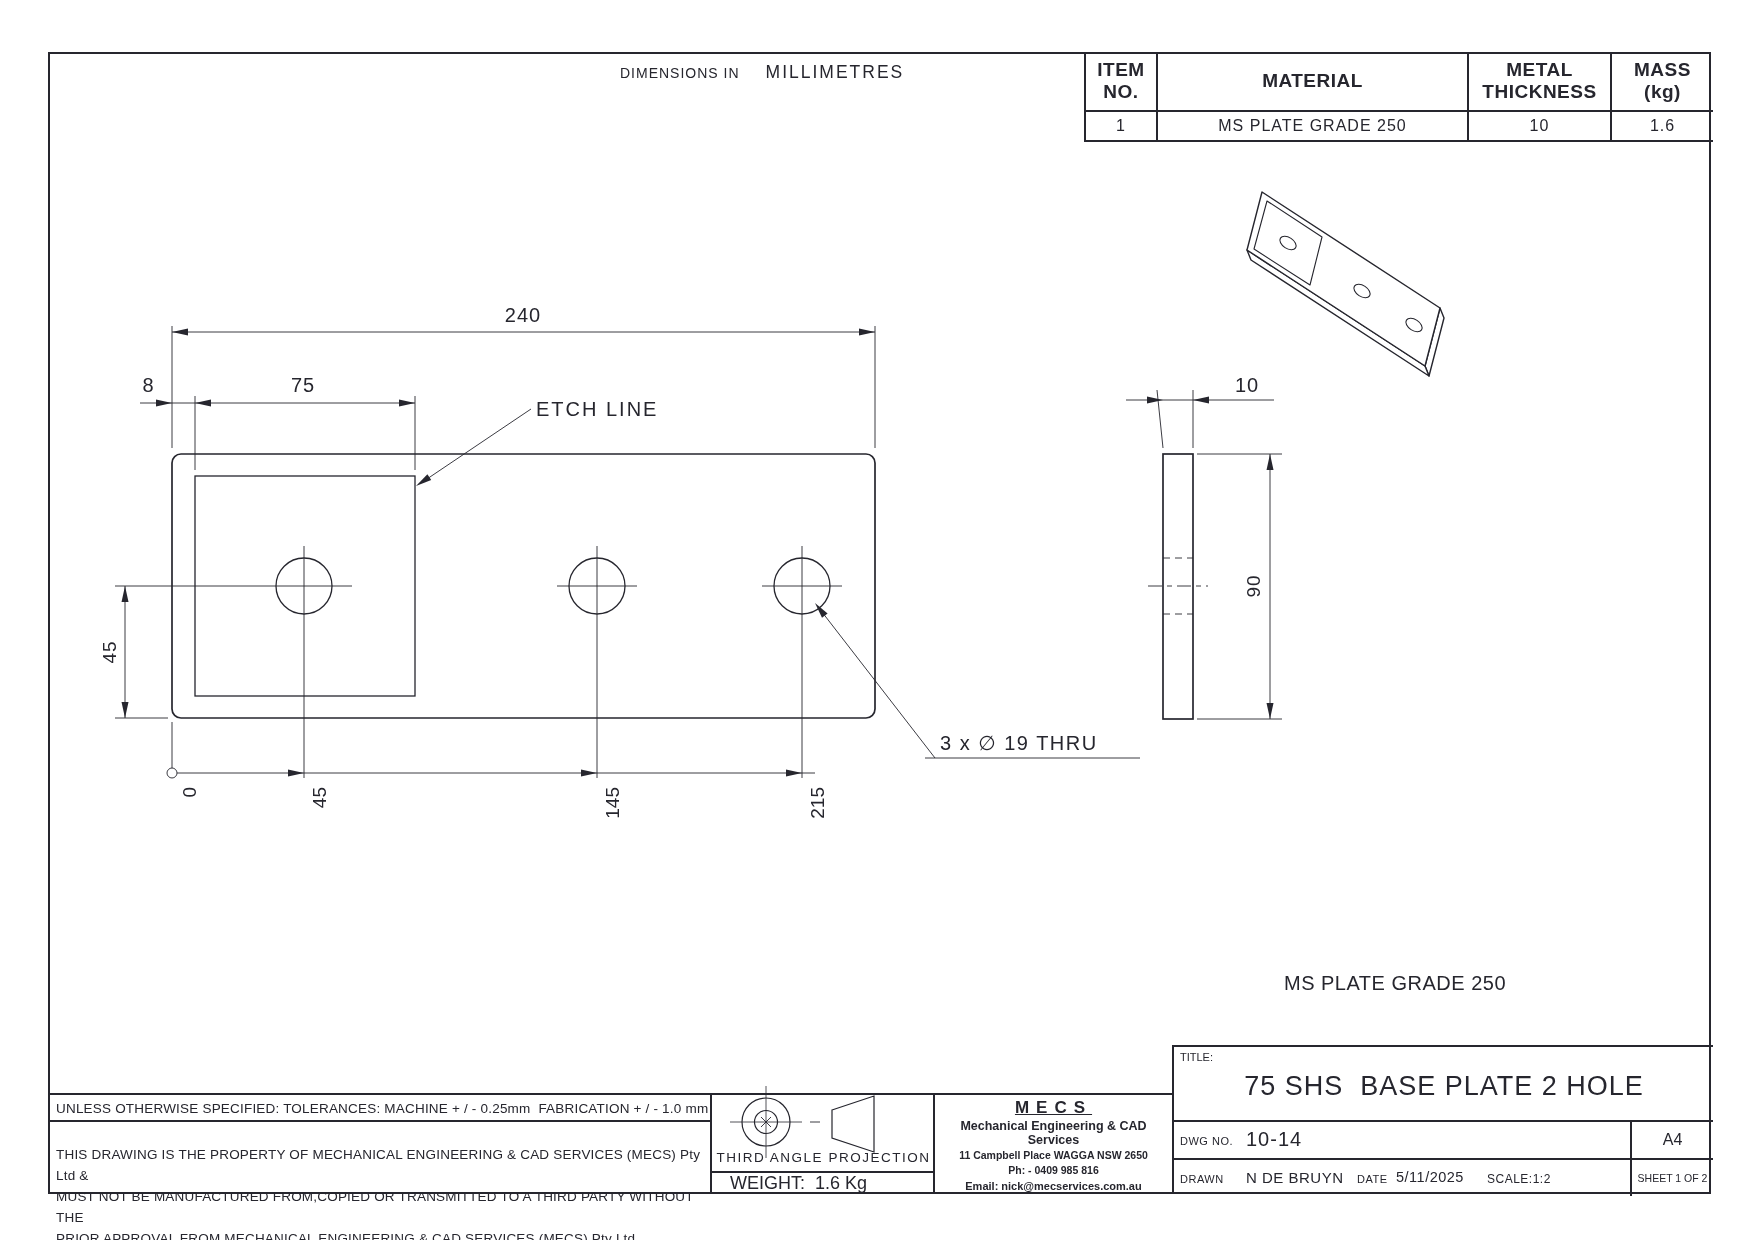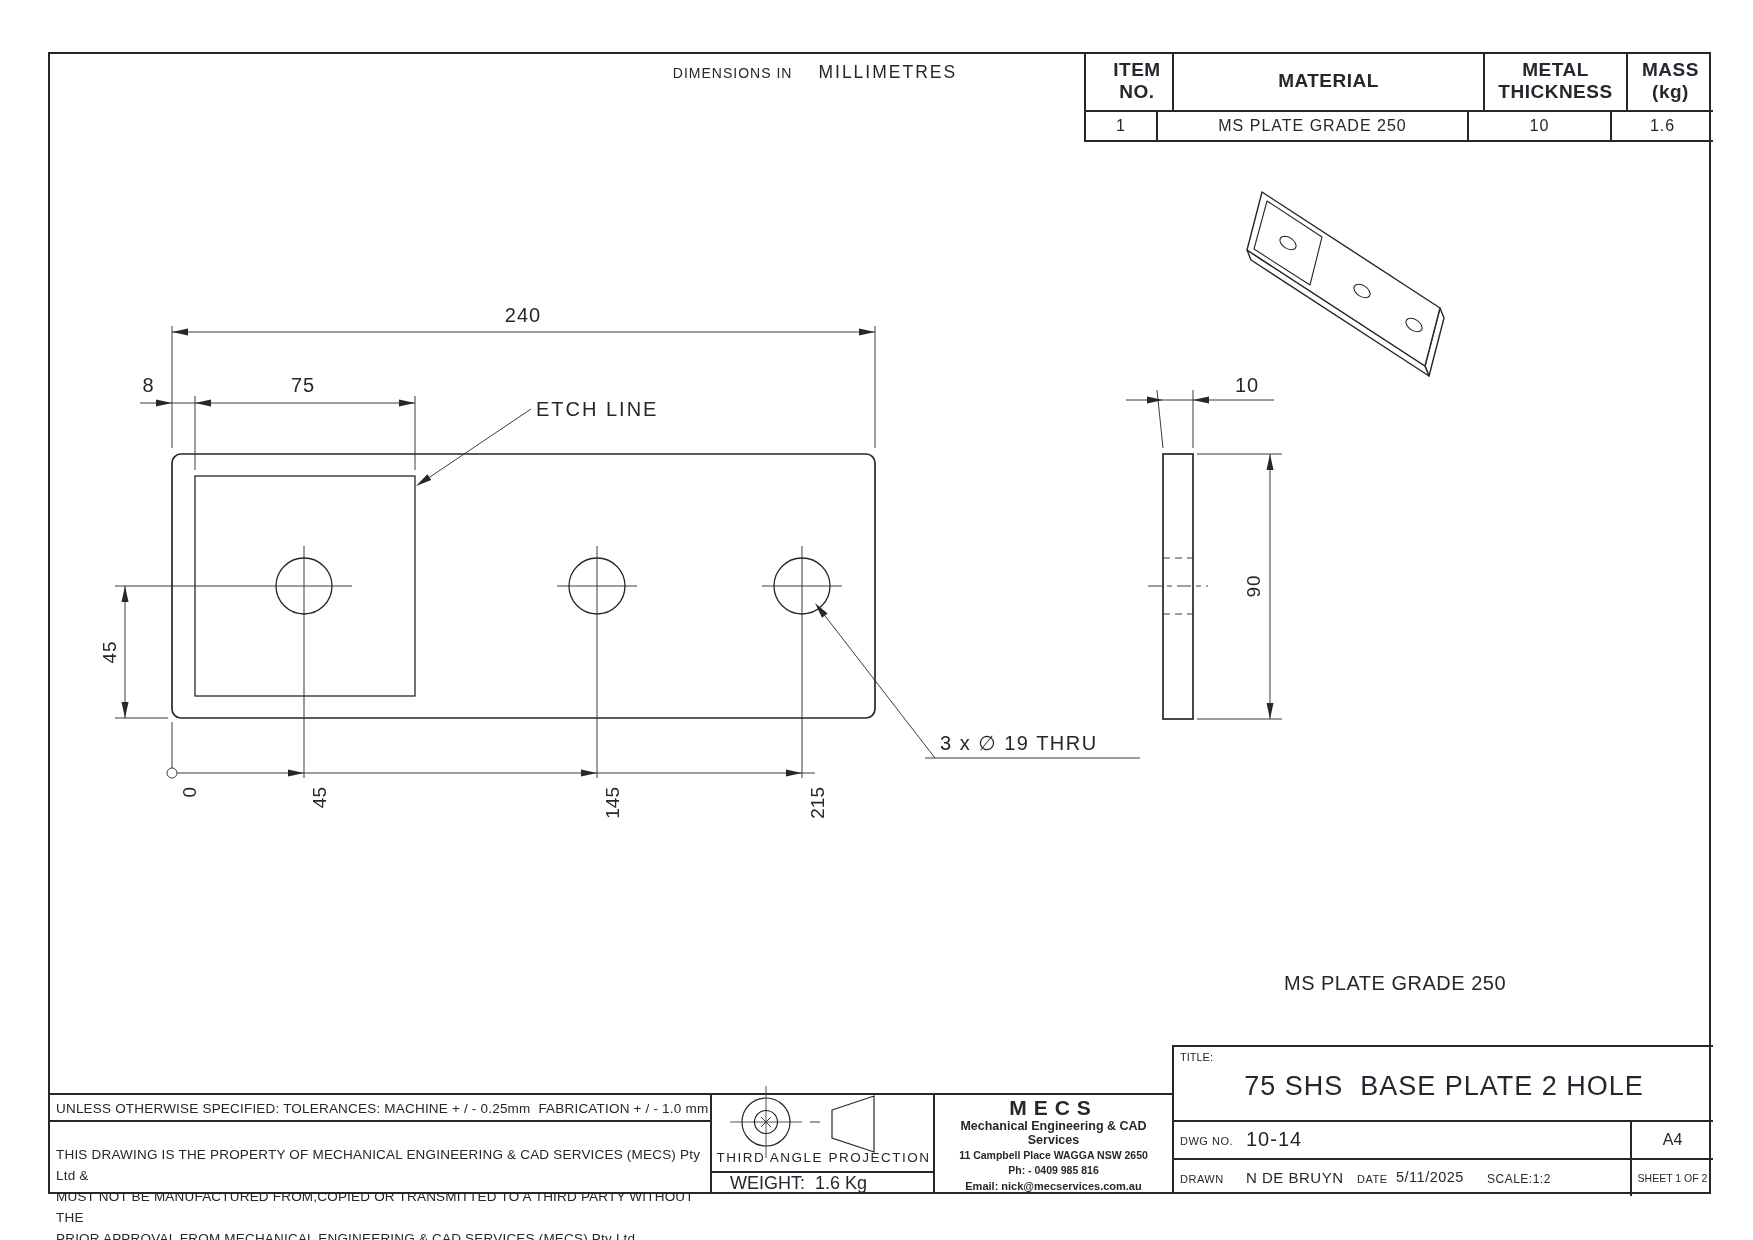--- a/index.html
+++ b/index.html
@@ -10,28 +10,28 @@
   #sheet-border{left:48px;top:52px;width:1663px;height:1142px;border:2px solid #26262e;box-sizing:border-box;}
   #drawing-svg{left:0;top:0;}
 
   
   #parts-table{left:1084px;top:52px;width:629px;height:90px;box-sizing:border-box;
                border-left:2px solid #26262e;border-bottom:2px solid #26262e;}
   .pt-row{display:flex;box-sizing:border-box;}
   .pt-cell{box-sizing:border-box;border-right:2px solid #26262e;display:flex;flex-direction:column;
            align-items:center;justify-content:center;text-align:center;}
   .pt-cell:last-child{border-right:none;}
-  .pt-head{height:60px;border-bottom:2px solid #26262e;padding-left:16px;}
+  .pt-head{height:60px;border-bottom:2px solid #26262e;}
   .pt-head .pt-cell{font-weight:bold;font-size:19px;line-height:22px;letter-spacing:.5px;}
   .pt-data{height:28px;}
   .pt-data .pt-cell{font-size:16px;letter-spacing:1px;}
   .c-item{width:72px;} .c-mat{width:311px;} .c-thk{width:143px;} .c-mass{flex:1;}
 
   
-  #dims-note{left:620px;top:62px;width:390px;text-align:center;}
+  #dims-note{left:620px;top:62px;width:390px;text-align:left;}
   #dims-note .small{font-size:14px;letter-spacing:1px;}
   #dims-note .big{font-size:17.5px;letter-spacing:2px;margin-left:26px;}
 
   
   #material-note{left:1230px;top:972px;width:330px;text-align:center;font-size:20px;letter-spacing:.5px;}
 
   
   #tol-cell{left:48px;top:1093px;width:664px;height:29px;box-sizing:border-box;
             border-top:2px solid #26262e;border-right:2px solid #26262e;border-bottom:2px solid #26262e;
             font-size:13.5px;line-height:27px;padding-left:8px;letter-spacing:.2px;}
@@ -41,21 +41,21 @@
   
   #proj-cell{left:712px;top:1093px;width:223px;height:80px;box-sizing:border-box;
              border-top:2px solid #26262e;border-right:2px solid #26262e;border-bottom:2px solid #26262e;}
   #proj-label{left:712px;top:1150px;width:223px;text-align:center;font-size:13.5px;letter-spacing:1.5px;}
   #weight-cell{left:712px;top:1173px;width:223px;height:21px;box-sizing:border-box;border-right:2px solid #26262e;
                font-size:18px;line-height:20px;padding-left:18px;}
 
   
   #company-cell{left:935px;top:1093px;width:237px;height:101px;box-sizing:border-box;
                 border-top:2px solid #26262e;text-align:center;padding-top:2px;}
-  #company-logo{font-size:21px;font-weight:bold;letter-spacing:7px;line-height:22px;}
+  #company-logo{font-size:17px;font-weight:bold;letter-spacing:7px;line-height:22px;text-decoration:underline;}
   #company-name{font-size:12.5px;font-weight:bold;line-height:14px;}
   #company-addr{font-size:10.5px;font-weight:bold;line-height:16px;}
   #company-ph{font-size:10.5px;font-weight:bold;line-height:15px;}
   #company-em{font-size:11px;font-weight:bold;line-height:17px;}
 
   
   #title-block{left:1172px;top:1045px;width:541px;height:149px;box-sizing:border-box;
                border-left:2px solid #26262e;border-top:2px solid #26262e;}
   #tb-r1{position:absolute;left:0;top:0;width:100%;height:75px;box-sizing:border-box;border-bottom:2px solid #26262e;}
   #tb-title-label{position:absolute;left:6px;top:4px;font-size:11px;}

